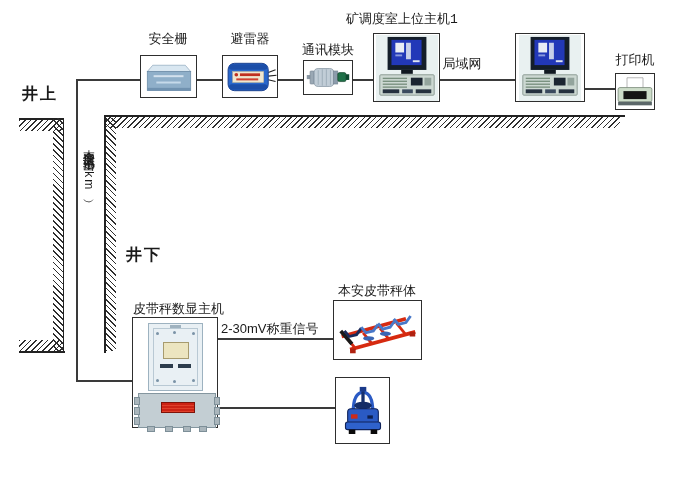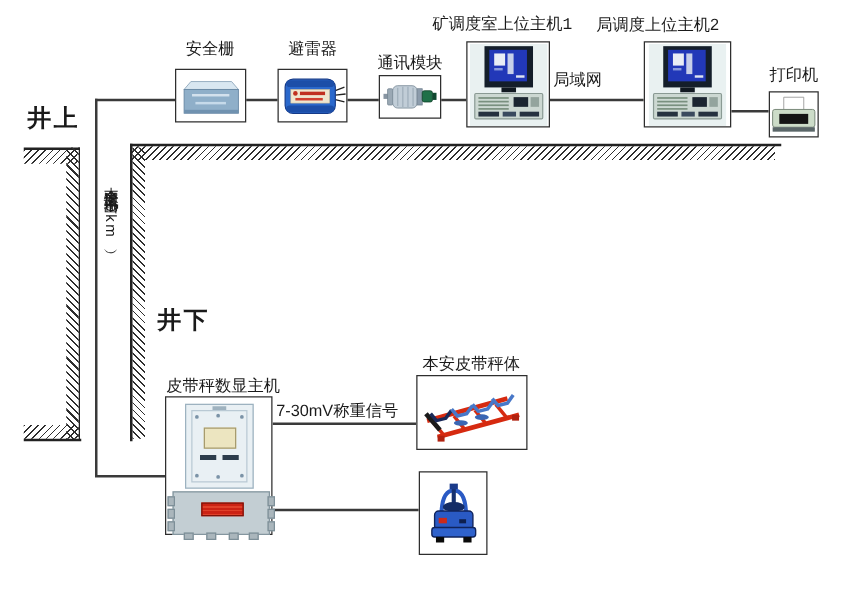--- a/index.html
+++ b/index.html
@@ -2,21 +2,21 @@
 <html><head>
 <meta charset="utf-8">
 <style>
   html,body{margin:0;padding:0;background:#ffffff;}
   #stage{
     position:relative;width:675px;height:477px;background:#fff;
     font-family:"Liberation Sans",sans-serif;color:#1a1a1a;overflow:hidden;
   }
   .lbl{position:absolute;font-size:13px;white-space:nowrap;line-height:1.15;}
   .lbl.center{text-align:center;}
-  .big{font-size:19px;font-weight:bold;letter-spacing:2px;}
+  .big{font-size:16px;font-weight:bold;letter-spacing:2px;}
   .wire{position:absolute;background:#3a3a3a;}
   .devbox{position:absolute;background:#ffffff;border:1.5px solid #2e2e2e;
     display:flex;align-items:center;justify-content:center;box-sizing:border-box;}
   .groundline{position:absolute;background:#222;}
   .hatch-a{position:absolute;background:repeating-linear-gradient(135deg,#2e2e2e 0 1px,transparent 1px 4px);}
   .hatch-b{position:absolute;background:repeating-linear-gradient(45deg,#2e2e2e 0 1px,transparent 1px 4px);}
   .wallstrip{position:absolute;background:repeating-linear-gradient(45deg,#2e2e2e 0 1.2px,transparent 1.2px 4.2px);}
   .vtext{
     position:absolute;writing-mode:vertical-rl;text-orientation:mixed;
     font-size:12px;letter-spacing:2px;white-space:nowrap;
@@ -133,21 +133,20 @@
     </svg>
   </div>
 
   <div class="lbl" style="left:346px;top:13px;font-family:Liberation Mono, monospace;">矿调度室上位主机1</div>
   <div class="devbox" style="left:373px;top:33px;width:67px;height:69px;padding:0;">
     <svg width="64" height="66" viewBox="0 0 64 68">
         <use href="#pc-sym"></use>
       </svg>
   </div>
 
-  <div class="lbl" style="left:477px;top:13px;">局调度上位主机2</div>
   <div class="devbox" style="left:515px;top:33px;width:70px;height:69px;">
     <svg width="64" height="66" viewBox="0 0 64 68">
         <use href="#pc-sym"></use>
       </svg>
   </div>
 
   <div class="lbl center" style="left:600px;top:53px;width:70px;">打印机</div>
   <div class="devbox" style="left:615px;top:73px;width:40px;height:37px;">
     <svg width="36" height="32" viewBox="0 0 40 36">
       <polygon points="11,2 29,2 29,15 11,15" fill="#ffffff" stroke="#9a9a9a" stroke-width="0.8"></polygon>
@@ -182,21 +181,21 @@
         <div class="lug" style="right:-5px;top:13px;"></div>
         <div class="lug" style="right:-5px;top:23px;"></div>
         <div class="lug h" style="left:8px;bottom:-5px;"></div>
         <div class="lug h" style="left:26px;bottom:-5px;"></div>
         <div class="lug h" style="left:44px;bottom:-5px;"></div>
         <div class="lug h" style="left:60px;bottom:-5px;"></div>
       </div>
     </div>
   </div>
 
-  <div class="lbl" style="left:221px;top:322px;">7-30mV称重信号</div>
+  <div class="lbl" style="left:221px;top:322px;">2-30mV称重信号</div>
 
   <div class="lbl center" style="left:332px;top:284px;width:90px;">本安皮带秤体</div>
   <div class="devbox" style="left:333px;top:300px;width:89px;height:60px;">
     <svg width="84" height="54" viewBox="0 0 88 58">
       <line x1="5" y1="36" x2="74" y2="17" stroke="#d62a10" stroke-width="4"></line>
       <line x1="14" y1="50" x2="84" y2="31" stroke="#d62a10" stroke-width="4"></line>
       <line x1="10" y1="37" x2="19" y2="48" stroke="#d62a10" stroke-width="3"></line>
       <line x1="28" y1="32" x2="37" y2="43" stroke="#d62a10" stroke-width="3"></line>
       <line x1="46" y1="27" x2="55" y2="38" stroke="#d62a10" stroke-width="3"></line>
       <line x1="64" y1="22" x2="73" y2="33" stroke="#d62a10" stroke-width="3"></line>

